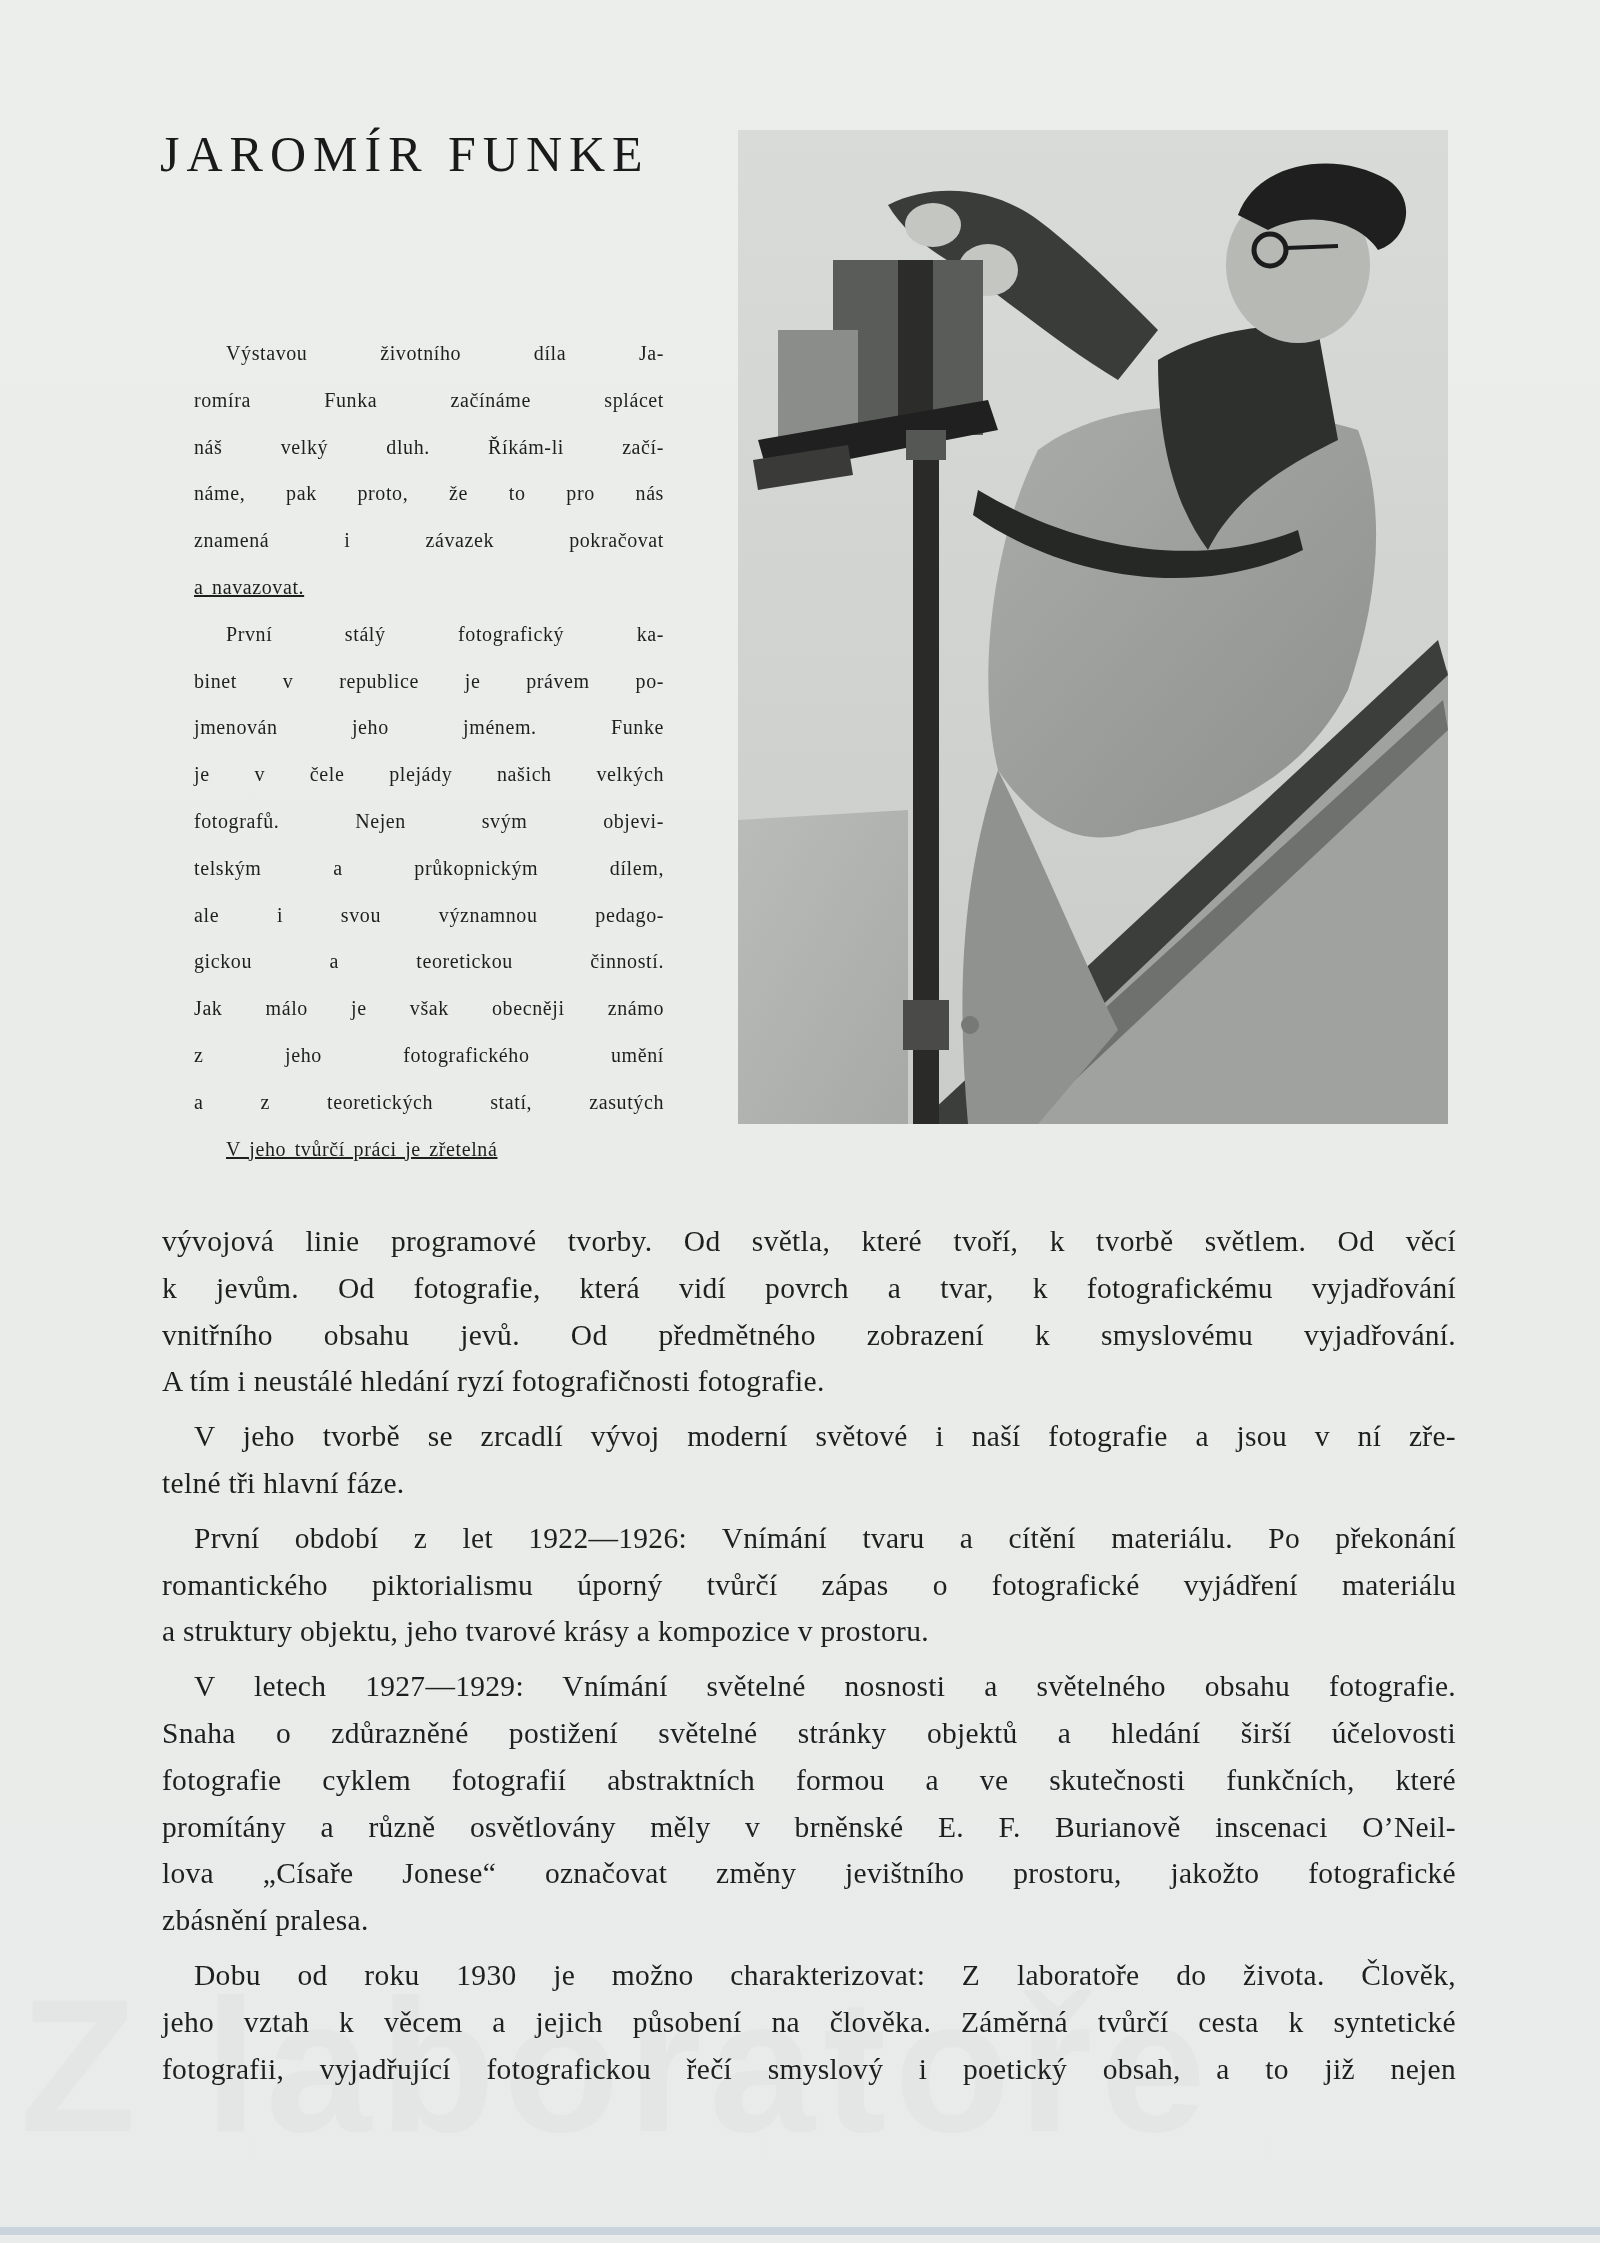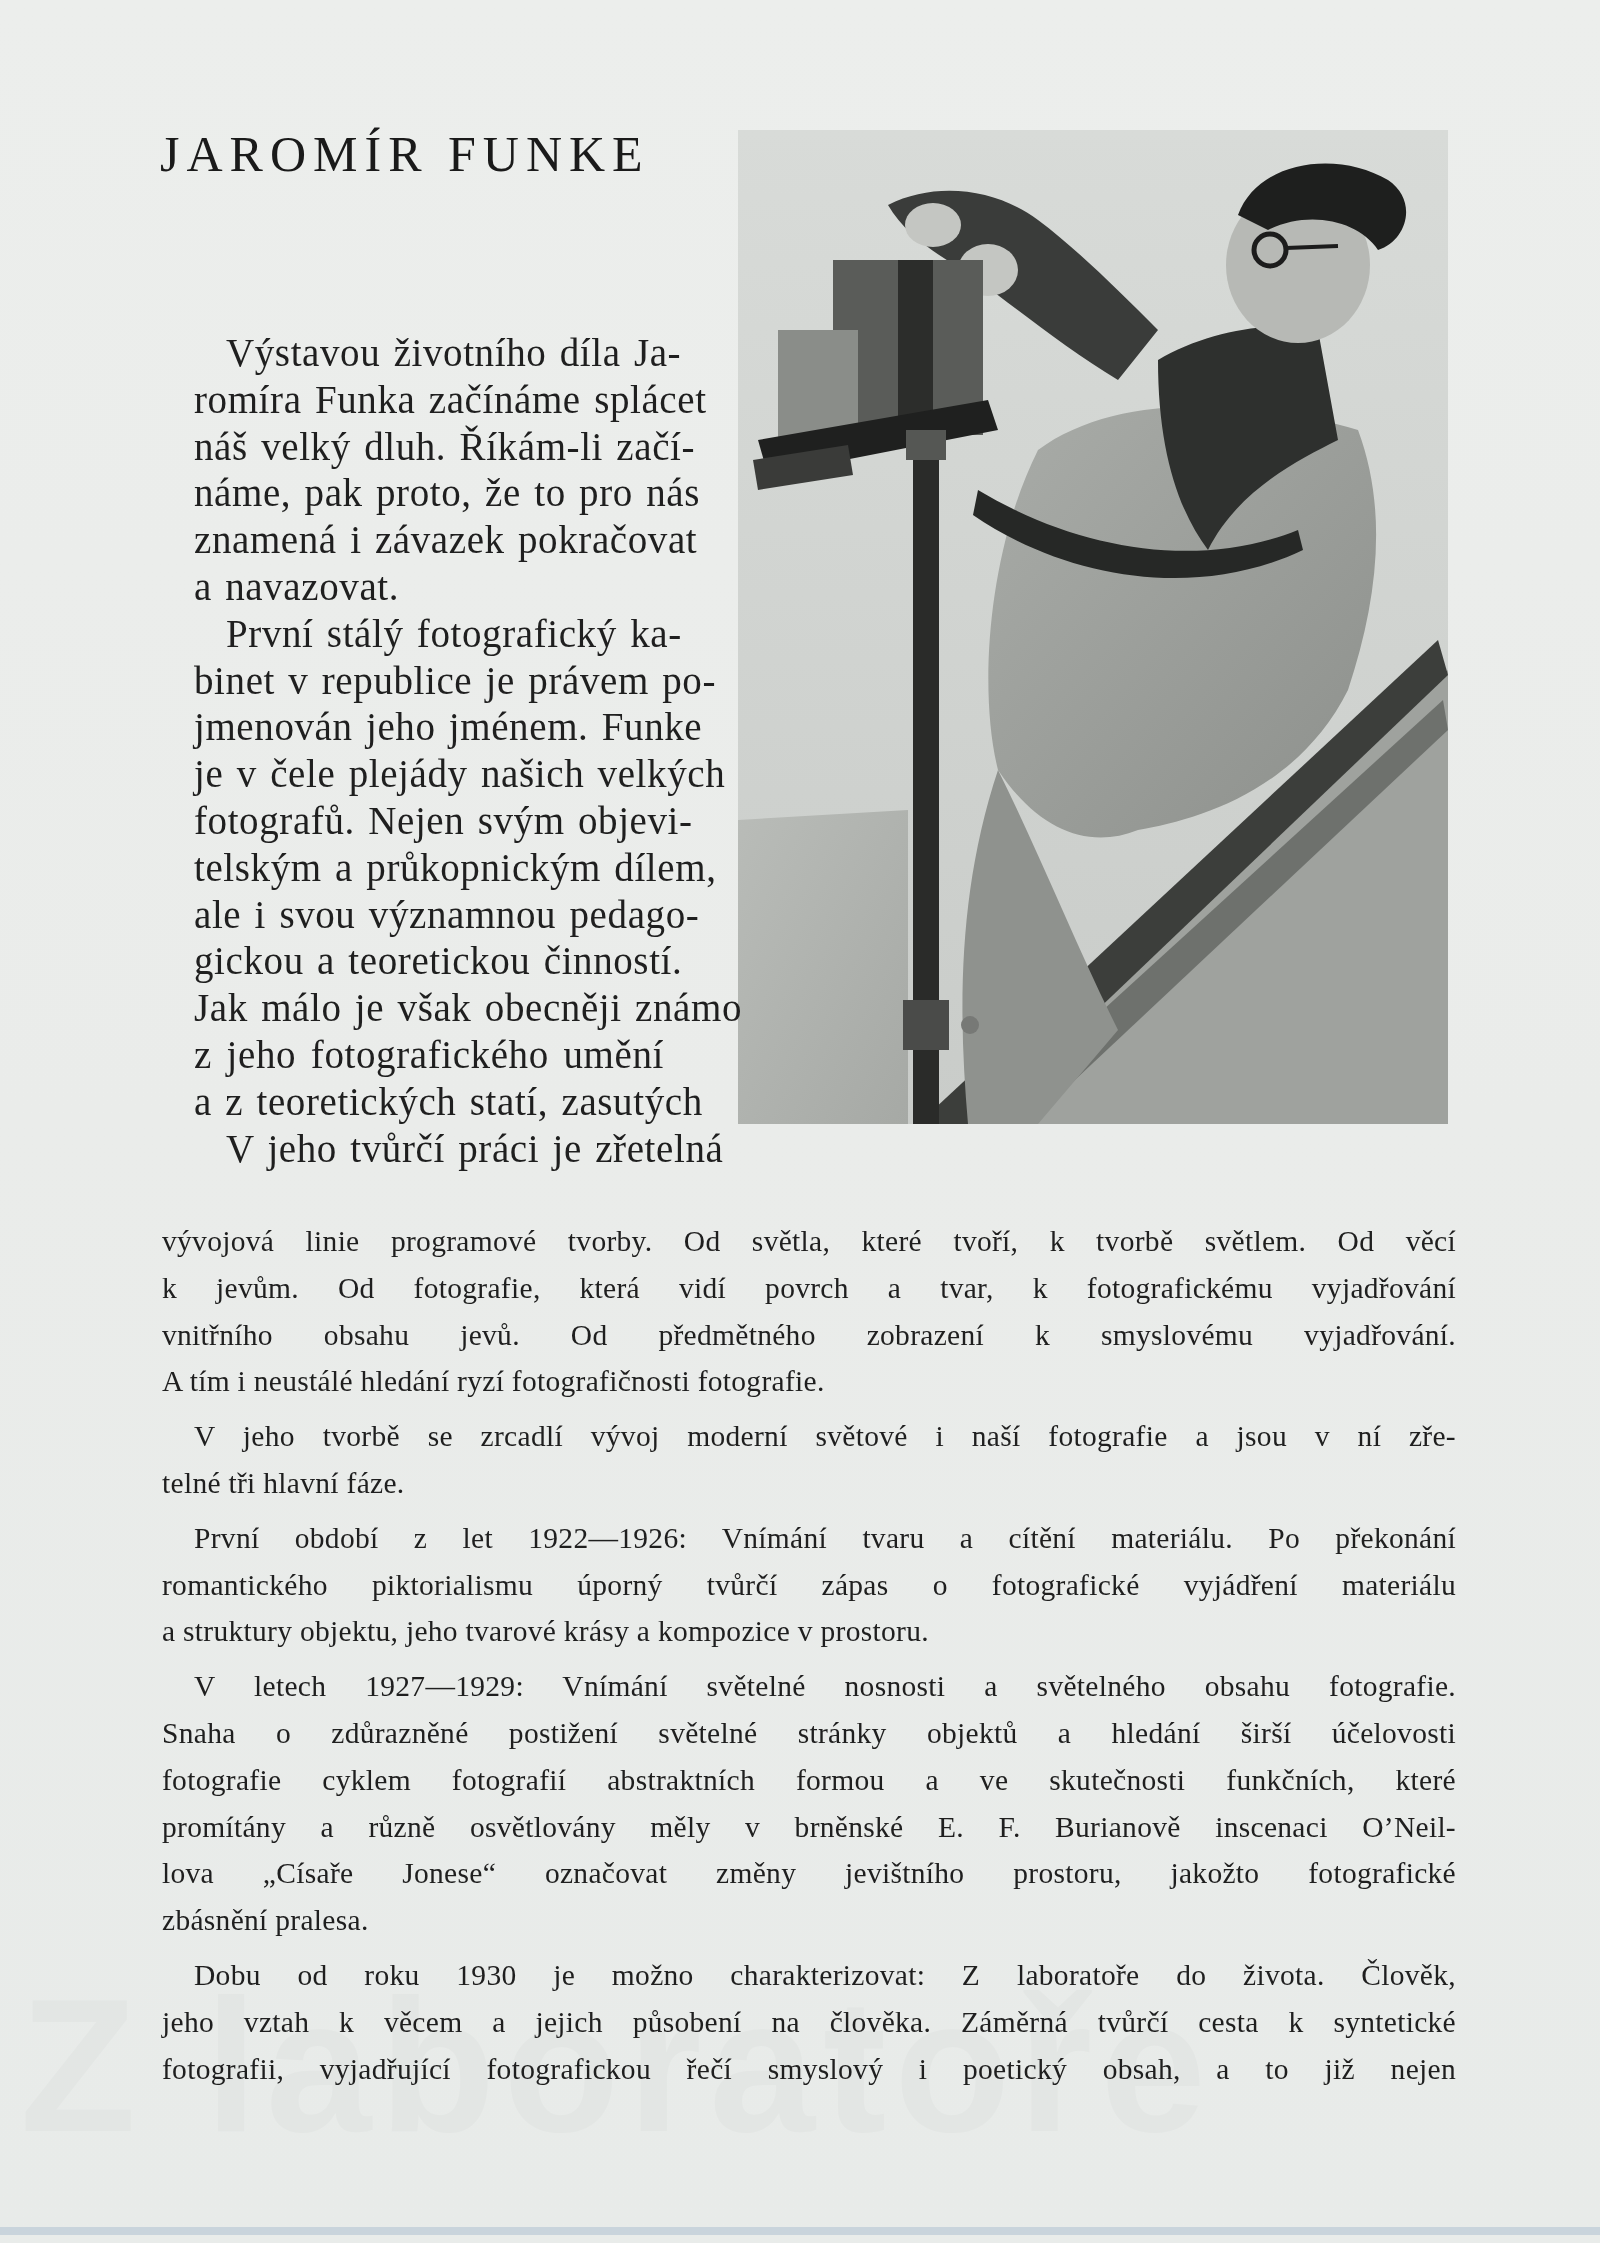--- a/index.html
+++ b/index.html
@@ -70,39 +70,40 @@
     .photo svg {
       display: block;
       width: 100%;
       height: 100%;
     }
     .col {
       position: absolute;
       left: 162px;
       top: 330px;
       width: 502px;
-      font-size: 39px;
+      font-size: 20px;
       line-height: 46.8px;
       text-align: justify;
       letter-spacing: 0.6px;
       word-spacing: 3px;
     }
     .col p {
       margin: 0;
       text-indent: 32px;
       hyphens: manual;
     }
     .col .line {
       display: block;
       text-align: justify;
       text-align-last: justify;
       white-space: nowrap;
     }
     .col .line.last {
       text-align-last: left;
+      text-decoration: underline;
     }
     .col .line.indent {
       padding-left: 32px;
     }
     .full {
       position: absolute;
       left: 162px;
       width: 1294px;
       font-size: 29.5px;
       line-height: 46.8px;

